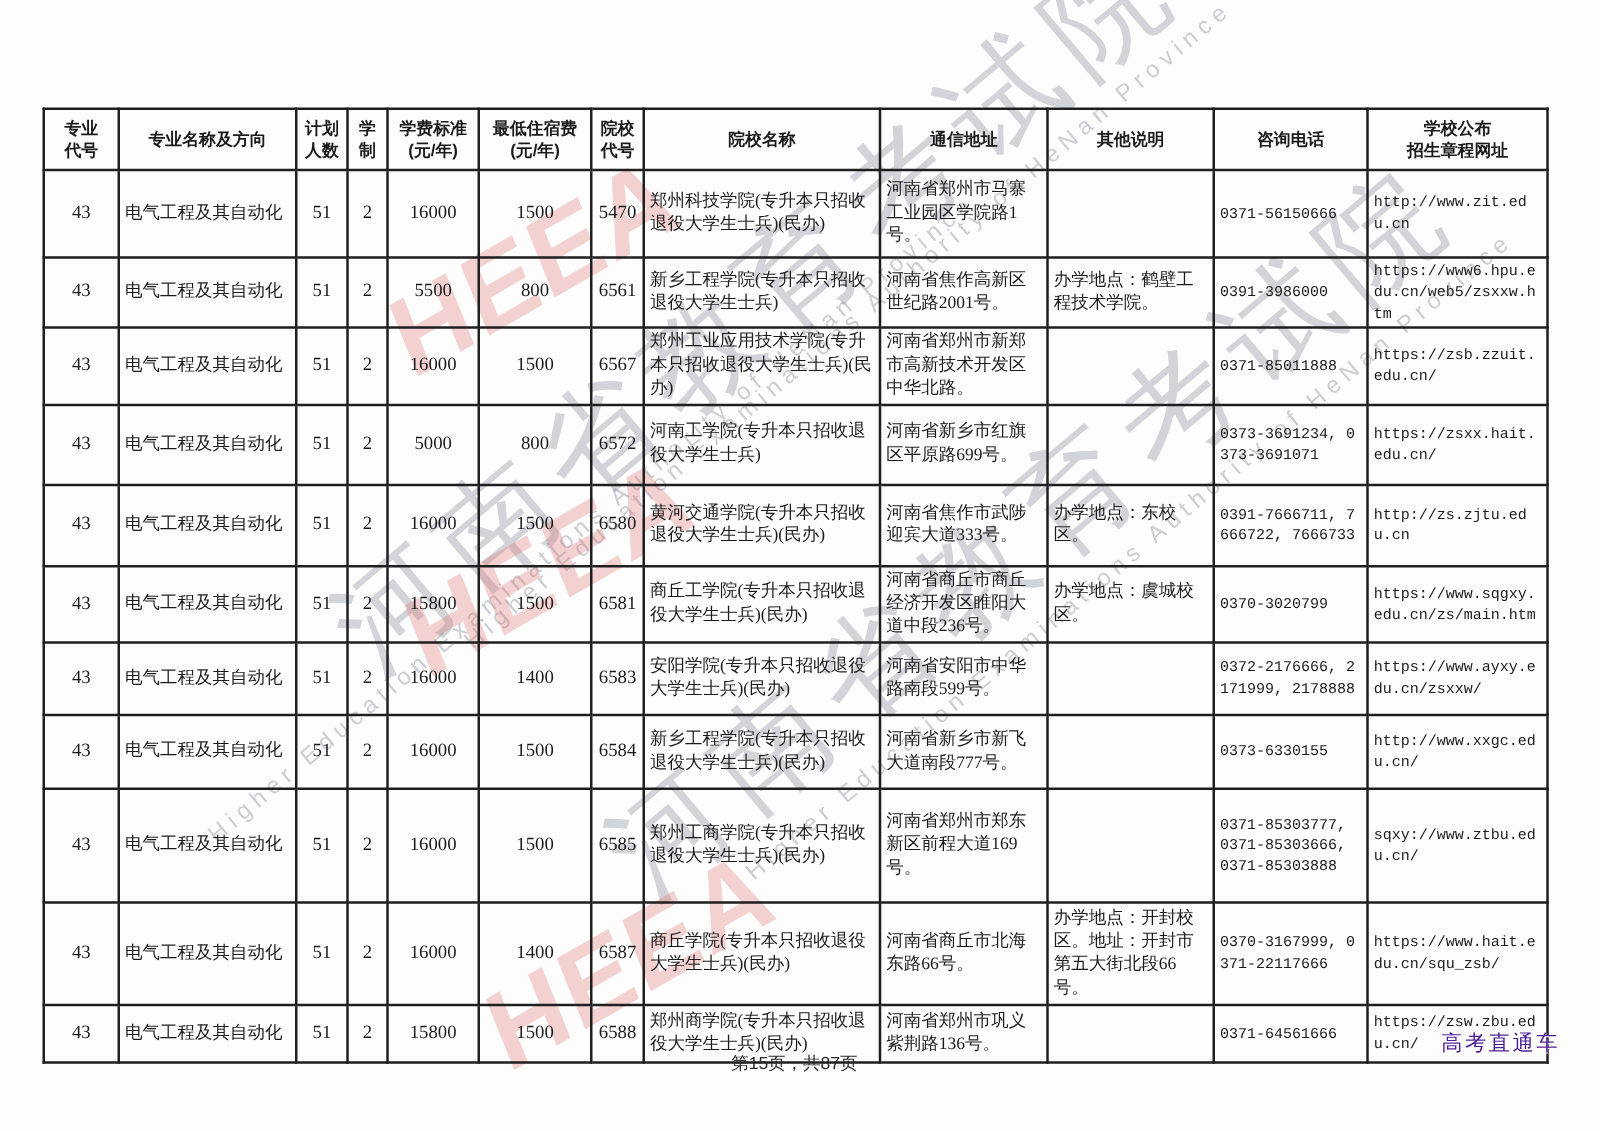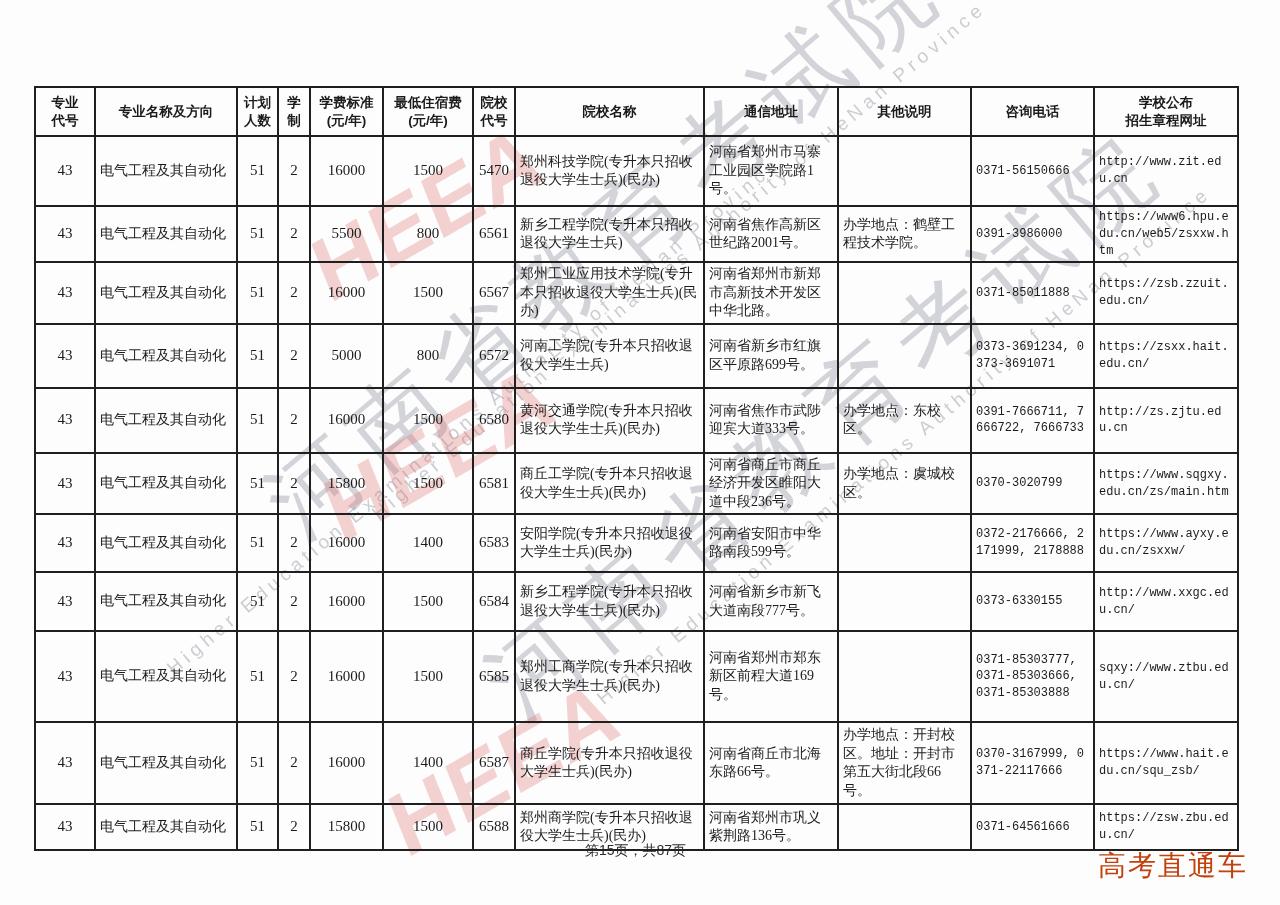--- a/index.html
+++ b/index.html
@@ -25,23 +25,23 @@
   .tbl td{font-size:14px;line-height:1.32;padding:2px 4px;}
   .tbl td.c{text-align:center;padding:2px 1px;}
   .tbl td.num{font-size:15px;}
   .tbl td.l{text-align:left;}
   .tbl td.mono{font-family:"Liberation Mono",monospace;font-size:12px;line-height:1.4;
                word-break:break-all;}
 
   
   .footer{position:absolute;left:34px;top:842px;width:1203px;text-align:center;z-index:1;
           font-family:"Liberation Sans",sans-serif;font-size:14px;color:#2a2a2a;}
-  .brand{position:absolute;right:32px;top:847px;z-index:1;
-         font-family:"Liberation Sans",sans-serif;font-size:28px;letter-spacing:2px;
-         color:#c2410c;text-shadow:0 1px 0 #ffffff;}
+  .brand{position:absolute;right:32px;top:823px;z-index:1;
+         font-family:"Liberation Sans",sans-serif;font-size:17px;letter-spacing:2px;
+         color:#4c1d95;text-shadow:0 1px 0 #ffffff;}
 </style>
 </head>
 <body>
 
 <div class="page">
 
   <div class="wm-layer">
     <div class="wm wm-cn" style="left: 280px; top: 455px; color: rgba(125, 133, 146, 0.34);">河南省教育考试院</div>
     <div class="wm wm-cn" style="left: 500px; top: 635px; color: rgba(125, 133, 146, 0.34);">河南省教育考试院</div>
     <div class="wm wm-en" style="left: 375px; top: 505px; color: rgba(125, 133, 146, 0.4);">Higher Education Examinations Authority of HeNan Province</div>

